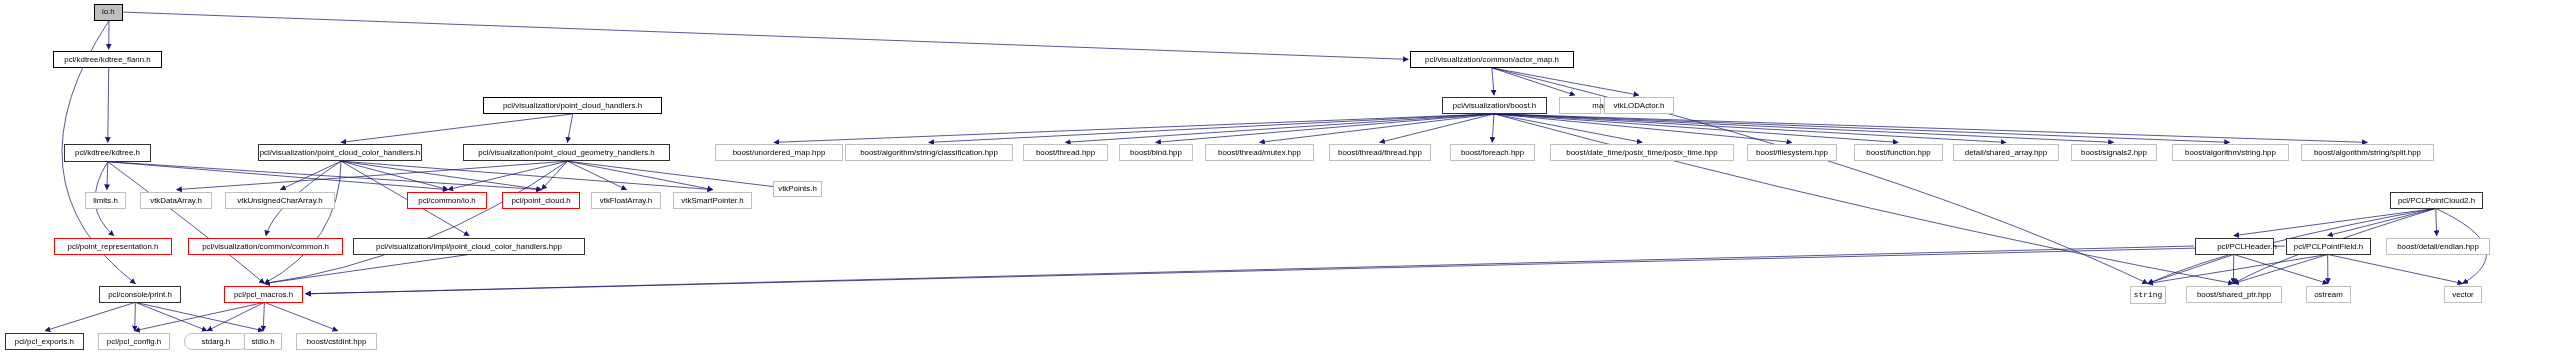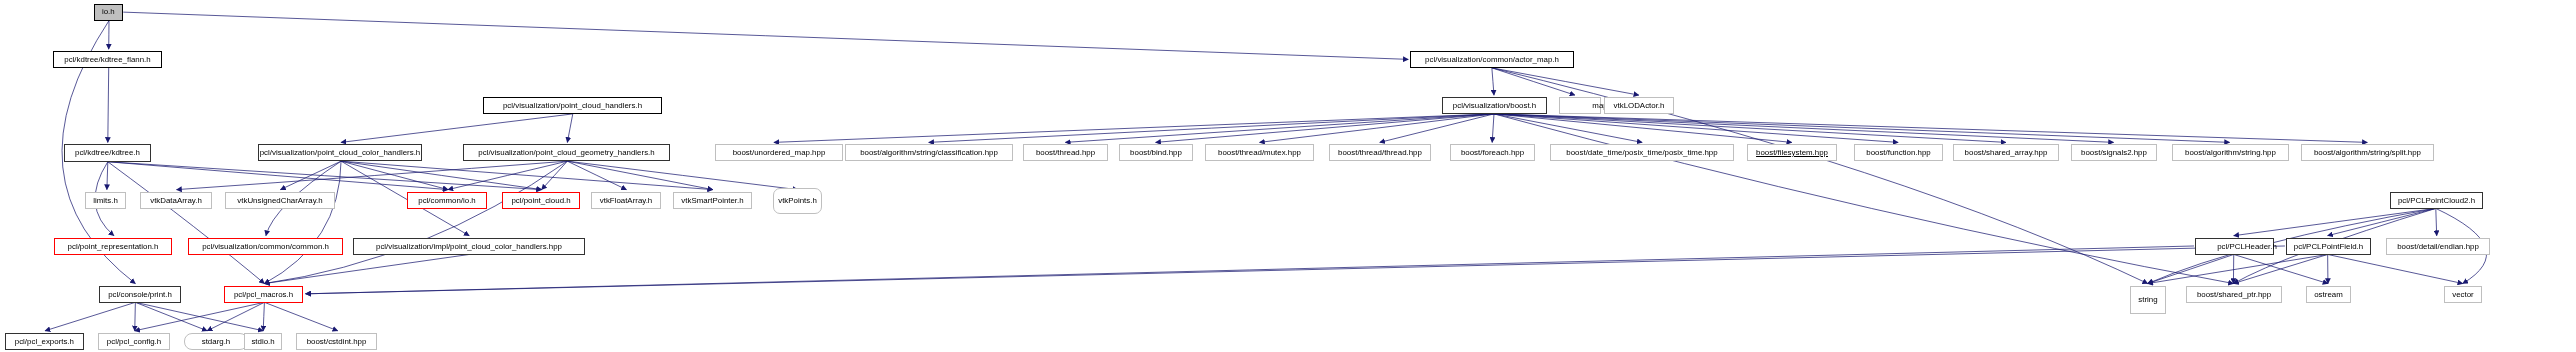--- a/index.html
+++ b/index.html
@@ -122,44 +122,44 @@
       <div class="node doc_bold" style="left: 258px; top: 144px; width: 164px; height: 17px;">pcl/visualization/point_cloud_color_handlers.h</div>
       <div class="node doc_bold" style="left: 463px; top: 144px; width: 207px; height: 17px;">pcl/visualization/point_cloud_geometry_handlers.h</div>
       <div class="node ext" style="left: 715px; top: 144px; width: 128px; height: 17px;">boost/unordered_map.hpp</div>
       <div class="node ext" style="left: 845px; top: 144px; width: 168px; height: 17px;">boost/algorithm/string/classification.hpp</div>
       <div class="node ext" style="left: 1023px; top: 144px; width: 85px; height: 17px;">boost/thread.hpp</div>
       <div class="node ext" style="left: 1119px; top: 144px; width: 74px; height: 17px;">boost/bind.hpp</div>
       <div class="node ext" style="left: 1205px; top: 144px; width: 109px; height: 17px;">boost/thread/mutex.hpp</div>
       <div class="node ext" style="left: 1329px; top: 144px; width: 102px; height: 17px;">boost/thread/thread.hpp</div>
       <div class="node ext" style="left: 1450px; top: 144px; width: 85px; height: 17px;">boost/foreach.hpp</div>
       <div class="node ext" style="left: 1550px; top: 144px; width: 184px; height: 17px;">boost/date_time/posix_time/posix_time.hpp</div>
-      <div class="node ext" style="left: 1747px; top: 144px; width: 90px; height: 17px; text-decoration: underline;">boost/filesystem.hpp</div>
+      <div class="node ext" style="left: 1747px; top: 144px; width: 90px; height: 17px;">boost/filesystem.hpp</div>
       <div class="node ext" style="left: 1854px; top: 144px; width: 89px; height: 17px;">boost/function.hpp</div>
-      <div class="node ext" style="left: 1953px; top: 144px; width: 106px; height: 17px;">boost/shared_array.hpp</div>
+      <div class="node ext" style="left: 1953px; top: 144px; width: 106px; height: 17px;">detail/shared_array.hpp</div>
       <div class="node ext" style="left: 2071px; top: 144px; width: 86px; height: 17px;">boost/signals2.hpp</div>
       <div class="node ext" style="left: 2172px; top: 144px; width: 117px; height: 17px;">boost/algorithm/string.hpp</div>
       <div class="node ext" style="left: 2301px; top: 144px; width: 133px; height: 17px;">boost/algorithm/string/split.hpp</div>
       <div class="node ext" style="left: 85px; top: 192px; width: 41px; height: 17px;">limits.h</div>
       <div class="node ext" style="left: 140px; top: 192px; width: 72px; height: 17px;">vtkDataArray.h</div>
       <div class="node ext" style="left: 225px; top: 192px; width: 110px; height: 17px;">vtkUnsignedCharArray.h</div>
       <div class="node trunc" style="left: 407px; top: 192px; width: 80px; height: 17px;">pcl/common/io.h</div>
       <div class="node trunc" style="left: 502px; top: 192px; width: 78px; height: 17px;">pcl/point_cloud.h</div>
       <div class="node ext" style="left: 591px; top: 192px; width: 70px; height: 17px;">vtkFloatArray.h</div>
       <div class="node ext" style="left: 673px; top: 192px; width: 79px; height: 17px;">vtkSmartPointer.h</div>
-      <div class="node ext" style="left: 773px; top: 188px; width: 49px; height: 26px; border-radius: 7px;">vtkPoints.h</div>
+      <div class="node ext" style="left: 773px; top: 181px; width: 49px; height: 16px;">vtkPoints.h</div>
       <div class="node doc_bold" style="left: 2390px; top: 192px; width: 93px; height: 17px;">pcl/PCLPointCloud2.h</div>
       <div class="node trunc" style="left: 54px; top: 238px; width: 118px; height: 17px;">pcl/point_representation.h</div>
       <div class="node trunc" style="left: 188px; top: 238px; width: 155px; height: 17px;">pcl/visualization/common/common.h</div>
       <div class="node doc_bold" style="left: 353px; top: 238px; width: 232px; height: 17px;">pcl/visualization/impl/point_cloud_color_handlers.hpp</div>
       <div class="node doc_bold" style="left: 2195px; top: 238px; width: 79px; height: 17px; padding-left: 25px;">pcl/PCLHeader.h</div>
       <div class="node doc_bold" style="left: 2286px; top: 238px; width: 85px; height: 17px;">pcl/PCLPointField.h</div>
       <div class="node ext" style="left: 2386px; top: 238px; width: 104px; height: 17px;">boost/detail/endian.hpp</div>
       <div class="node doc_bold" style="left: 99px; top: 286px; width: 82px; height: 17px;">pcl/console/print.h</div>
       <div class="node trunc" style="left: 224px; top: 286px; width: 79px; height: 17px;">pcl/pcl_macros.h</div>
-      <div class="node ext" style="left: 2130px; top: 286px; width: 36px; height: 28px;">string</div>
+      <div class="node ext" style="left: 2130px; top: 286px; width: 36px; height: 18px; font-family: Liberation Mono, monospace;">string</div>
       <div class="node ext" style="left: 2186px; top: 286px; width: 96px; height: 17px;">boost/shared_ptr.hpp</div>
       <div class="node ext" style="left: 2306px; top: 286px; width: 45px; height: 17px;">ostream</div>
       <div class="node ext" style="left: 2444px; top: 286px; width: 38px; height: 17px;">vector</div>
       <div class="node doc_bold" style="left: 4.9px; top: 333px; width: 79px; height: 17px;">pcl/pcl_exports.h</div>
       <div class="node ext" style="left: 98px; top: 333px; width: 72px; height: 17px;">pcl/pcl_config.h</div>
       <div class="node ext" style="left: 184px; top: 333px; width: 64px; height: 17px; border-radius: 8px;">stdarg.h</div>
       <div class="node ext" style="left: 244px; top: 333px; width: 38px; height: 17px;">stdio.h</div>
       <div class="node ext" style="left: 296px; top: 333px; width: 81px; height: 17px;">boost/cstdint.hpp</div>
     </div>
 </div>

